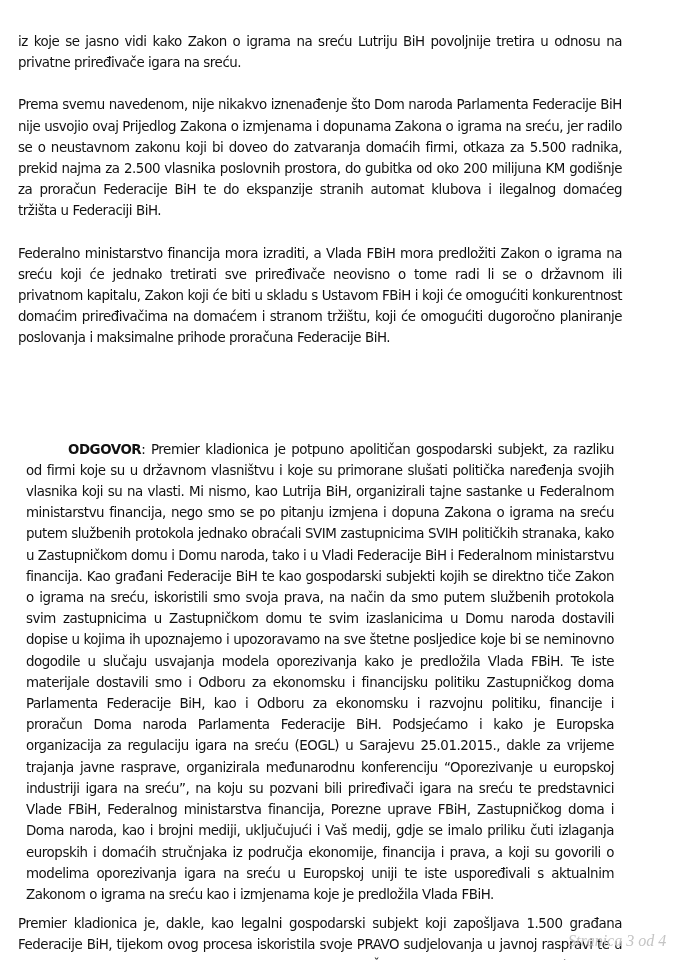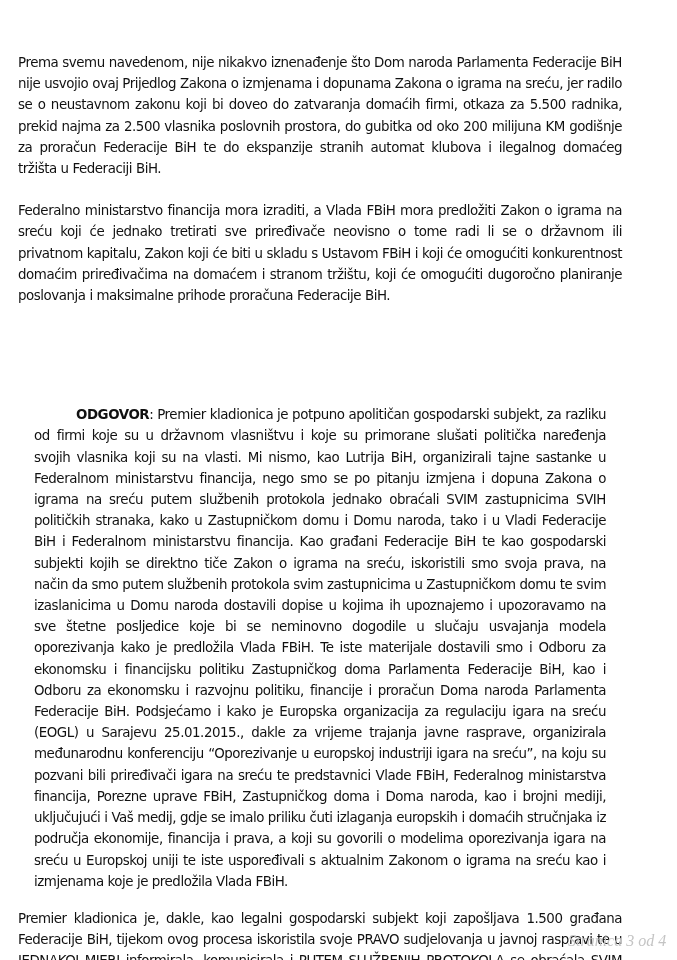--- a/index.html
+++ b/index.html
@@ -8,32 +8,33 @@
       position: absolute; left: 18px; top: 31px; width: 604px;
       font-family: "DejaVu Sans", sans-serif;
       font-size: 13.4px; line-height: 21.2px; color: #111;
       letter-spacing: -0.45px;
     }
     .p { margin: 0; text-align: justify; }
     .gap { height: 21px; }
     .gap2 { height: 40px; }
     .question { font-weight: bold; font-style: italic; text-align: justify; margin: 0; }
     .question .tail { font-weight: normal; font-style: normal; }
-    .answer { margin: 16px; text-align: justify; text-indent: 42px; }
+    .answer { margin: 8px; text-align: justify; text-indent: 42px; }
     .answer b { font-weight: bold; }
     .footer {
       position: absolute; left: 568px; top: 932px;
       font-family: "Liberation Serif", serif; font-style: italic;
       font-size: 16px; color: #c4c4c4;
     }
   </style>
 </head>
 <body>
 
 <div class="page">
+  <p class="p">iz koje se jasno vidi kako Zakon o igrama na sreću Lutriju BiH povoljnije tretira u odnosu na privatne priređivače igara na sreću.</p>
   <div class="gap"></div>
   <p class="p">Prema svemu navedenom, nije nikakvo iznenađenje što Dom naroda Parlamenta Federacije BiH nije usvojio ovaj Prijedlog Zakona o izmjenama i dopunama Zakona o igrama na sreću, jer radilo se o neustavnom zakonu koji bi doveo do zatvaranja domaćih firmi, otkaza za 5.500 radnika, prekid najma za 2.500 vlasnika poslovnih prostora, do gubitka od oko 200 milijuna KM godišnje za proračun Federacije BiH te do ekspanzije stranih automat klubova i ilegalnog domaćeg tržišta u Federaciji BiH.</p>
   <div class="gap"></div>
   <p class="p">Federalno ministarstvo financija mora izraditi, a Vlada FBiH mora predložiti Zakon o igrama na sreću koji će jednako tretirati sve priređivače neovisno o tome radi li se o državnom ili privatnom kapitalu, Zakon koji će biti u skladu s Ustavom FBiH i koji će omogućiti konkurentnost domaćim priređivačima na domaćem i stranom tržištu, koji će omogućiti dugoročno planiranje poslovanja i maksimalne prihode proračuna Federacije BiH.</p>
   <div class="gap2"></div>
   <div class="gap"></div>
   <div class="gap"></div>
   <p class="answer"><b>ODGOVOR</b><span>: Premier kladionica je potpuno apolitičan gospodarski subjekt, za razliku od firmi koje su u državnom vlasništvu i koje su primorane slušati politička naređenja svojih vlasnika koji su na vlasti. Mi nismo, kao Lutrija BiH, organizirali tajne sastanke u Federalnom ministarstvu financija, nego smo se po pitanju izmjena i dopuna Zakona o igrama na sreću putem službenih protokola jednako obraćali SVIM zastupnicima SVIH političkih stranaka, kako u Zastupničkom domu i Domu naroda, tako i u Vladi Federacije BiH i Federalnom ministarstvu financija. Kao građani Federacije BiH te kao gospodarski subjekti kojih se direktno tiče Zakon o igrama na sreću, iskoristili smo svoja prava, na način da smo putem službenih protokola svim zastupnicima u Zastupničkom domu te svim izaslanicima u Domu naroda dostavili dopise u kojima ih upoznajemo i upozoravamo na sve štetne posljedice koje bi se neminovno dogodile u slučaju usvajanja modela oporezivanja kako je predložila Vlada FBiH. Te iste materijale dostavili smo i Odboru za ekonomsku i financijsku politiku Zastupničkog doma Parlamenta Federacije BiH, kao i Odboru za ekonomsku i razvojnu politiku, financije i proračun Doma naroda Parlamenta Federacije BiH. Podsjećamo i kako je Europska organizacija za regulaciju igara na sreću (EOGL) u Sarajevu 25.01.2015., dakle za vrijeme trajanja javne rasprave, organizirala međunarodnu konferenciju “Oporezivanje u europskoj industriji igara na sreću”, na koju su pozvani bili priređivači igara na sreću te predstavnici Vlade FBiH, Federalnog ministarstva financija, Porezne uprave FBiH, Zastupničkog doma i Doma naroda, kao i brojni mediji, uključujući i Vaš medij, gdje se imalo priliku čuti izlaganja europskih i domaćih stručnjaka iz područja ekonomije, financija i prava, a koji su govorili o modelima oporezivanja igara na sreću u Europskoj uniji te iste uspoređivali s aktualnim Zakonom o igrama na sreću kao i izmjenama koje je predložila Vlada FBiH.</span></p>
   <p class="p">Premier kladionica je, dakle, kao legalni gospodarski subjekt koji zapošljava 1.500 građana Federacije BiH, tijekom ovog procesa iskoristila svoje PRAVO sudjelovanja u javnoj raspravi te u JEDNAKOJ MJERI informirala, komunicirala i PUTEM SLUŽBENIH PROTOKOLA se obraćala SVIM zastupnicima SVIH političkih stranaka uključenih u izmjene i dopune Zakona o igrama na sreću. Budući da način na koji ste formulirali pitanje jasno ističe Vaše ciljeve, koje smo prepoznali i u Vašem ranijem izvještavaju o ovoj temi, napominjemo i ističemo kako</p>
 </div>

